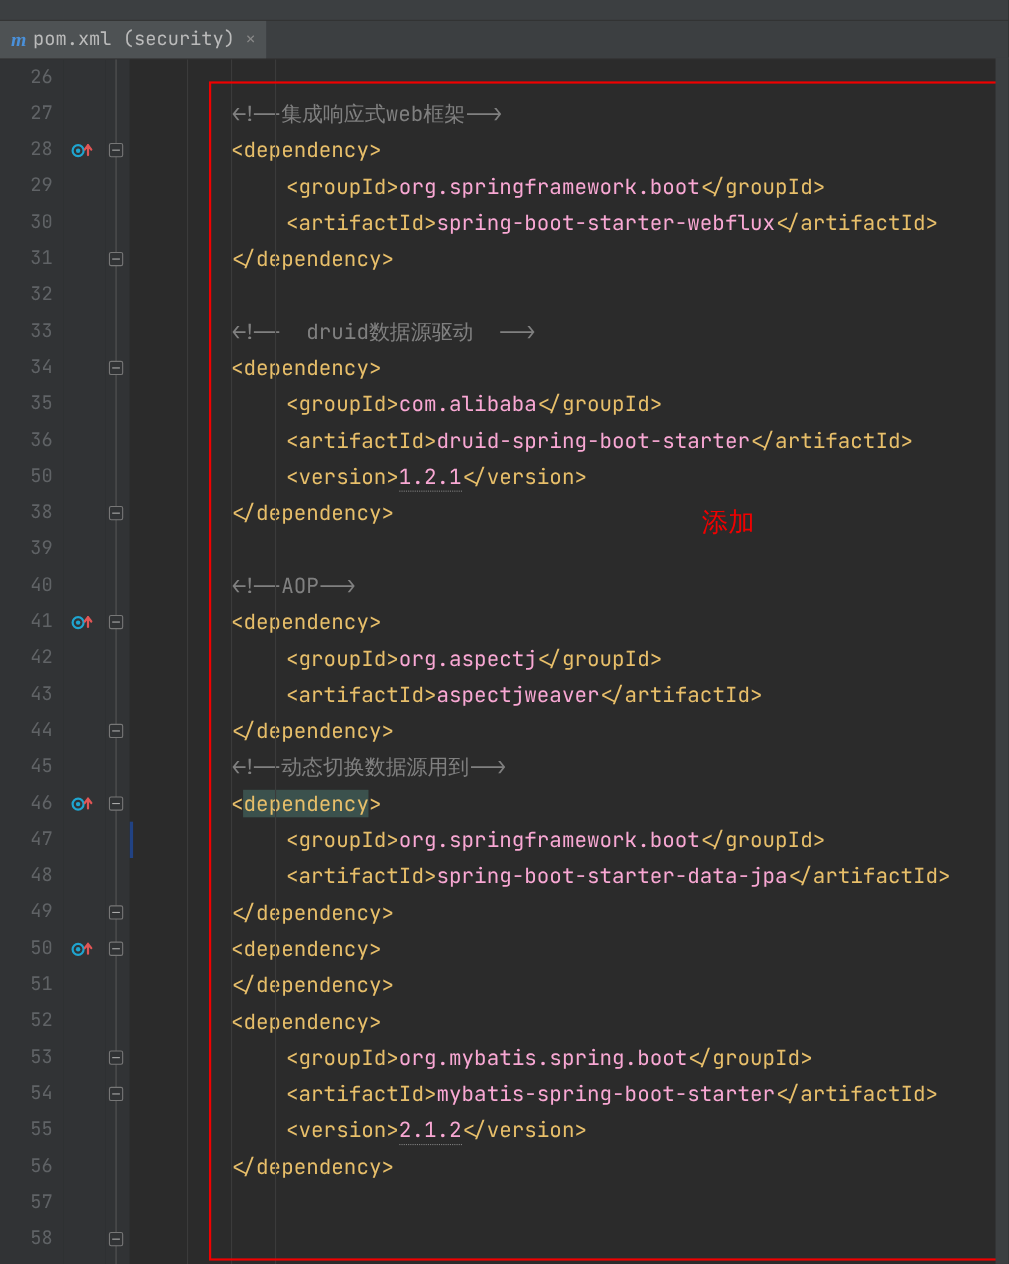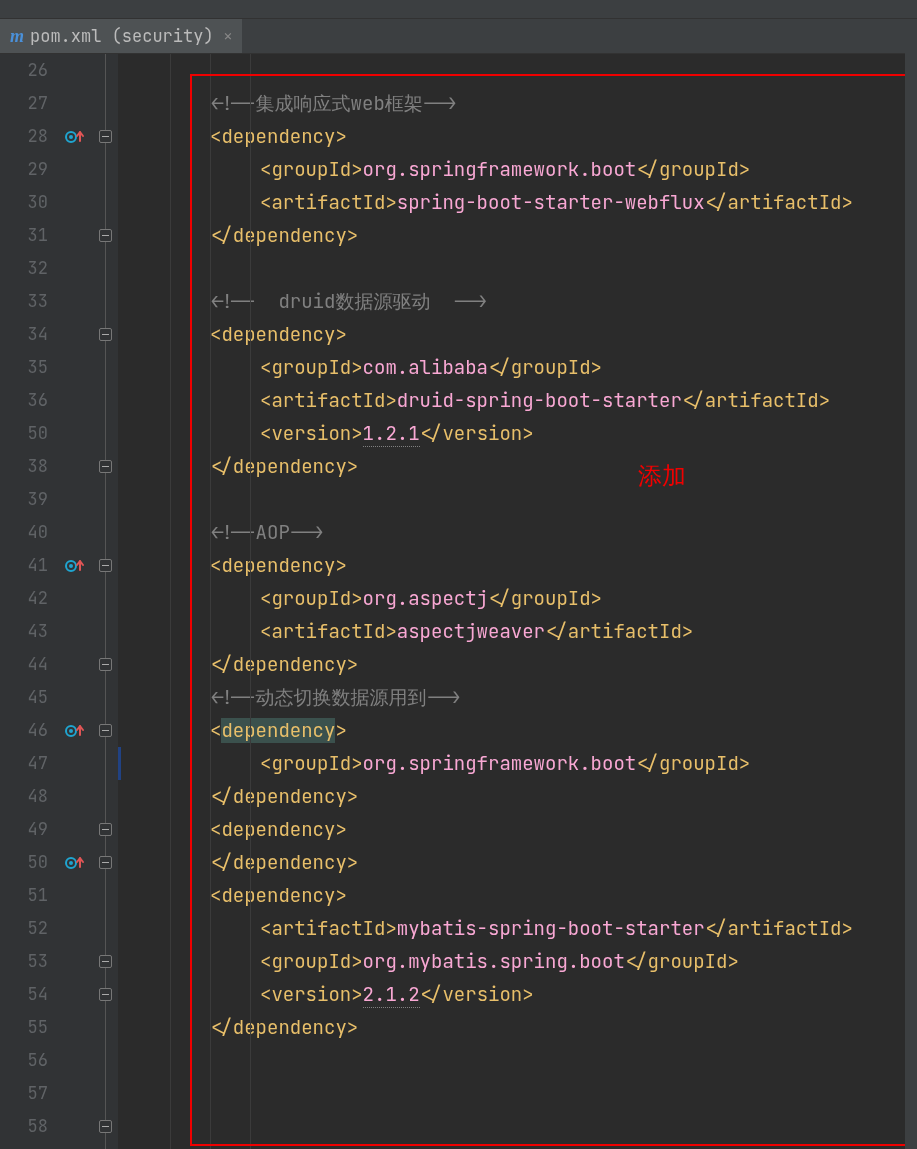--- a/index.html
+++ b/index.html
@@ -288,26 +288,27 @@
       <div class="row"><span class="indent1"></span><span class="tagname">&lt;/dependency&gt;</span></div>
       <div class="row"></div>
       <div class="row"><span class="indent1"></span><span class="comment">&lt;!--AOP--&gt;</span></div>
       <div class="row"><span class="indent1"></span><span class="tagname">&lt;dependency&gt;</span></div>
       <div class="row"><span class="indent2"></span><span class="tagname">&lt;groupId&gt;</span><span class="text">org.aspectj</span><span class="tagname">&lt;/groupId&gt;</span></div>
       <div class="row"><span class="indent2"></span><span class="tagname">&lt;artifactId&gt;</span><span class="text">aspectjweaver</span><span class="tagname">&lt;/artifactId&gt;</span></div>
       <div class="row"><span class="indent1"></span><span class="tagname">&lt;/dependency&gt;</span></div>
       <div class="row"><span class="indent1"></span><span class="comment">&lt;!--动态切换数据源用到--&gt;</span></div>
       <div class="row"><span class="indent1"></span><span class="tagname">&lt;</span><span class="tagname sel-highlight">dependency</span><span class="tagname">&gt;</span></div>
       <div class="row"><span class="indent2"></span><span class="tagname">&lt;groupId&gt;</span><span class="text">org.springframework.boot</span><span class="tagname">&lt;/groupId&gt;</span></div>
-      <div class="row"><span class="indent1"></span><span class="tagname">&lt;/dependency&gt;</span></div>
-      <div class="row"><span class="indent1"></span><span class="tagname">&lt;dependency&gt;</span></div>
-      <div class="row"><span class="indent1"></span><span class="tagname">&lt;/dependency&gt;</span></div>
-      <div class="row"><span class="indent1"></span><span class="tagname">&lt;dependency&gt;</span></div>
+      <div class="row"><span class="indent2"></span><span class="tagname">&lt;artifactId&gt;</span><span class="text">spring-boot-starter-data-jpa</span><span class="tagname">&lt;/artifactId&gt;</span></div>
+      <div class="row"><span class="indent1"></span><span class="tagname">&lt;/dependency&gt;</span></div>
+      <div class="row"><span class="indent1"></span><span class="tagname">&lt;dependency&gt;</span></div>
+      <div class="row"><span class="indent1"></span><span class="tagname">&lt;/dependency&gt;</span></div>
+      <div class="row"><span class="indent1"></span><span class="tagname">&lt;dependency&gt;</span></div>
+      <div class="row"><span class="indent2"></span><span class="tagname">&lt;groupId&gt;</span><span class="text">org.mybatis.spring.boot</span><span class="tagname">&lt;/groupId&gt;</span></div>
       <div class="row"><span class="indent2"></span><span class="tagname">&lt;artifactId&gt;</span><span class="text">mybatis-spring-boot-starter</span><span class="tagname">&lt;/artifactId&gt;</span></div>
-      <div class="row"><span class="indent2"></span><span class="tagname">&lt;groupId&gt;</span><span class="text">org.mybatis.spring.boot</span><span class="tagname">&lt;/groupId&gt;</span></div>
       <div class="row"><span class="indent2"></span><span class="tagname">&lt;version&gt;</span><span class="text version-underline">2.1.2</span><span class="tagname">&lt;/version&gt;</span></div>
       <div class="row"><span class="indent1"></span><span class="tagname">&lt;/dependency&gt;</span></div>
     </div>
 
     <div class="red-box" style="left:72px; top:20px; width:720px; height:1068px;"></div>
     <div class="annotation" style="left:520px; top:405px;">添加</div>
   </div>
 </div>
 
 <div class="scrollbar"></div>

